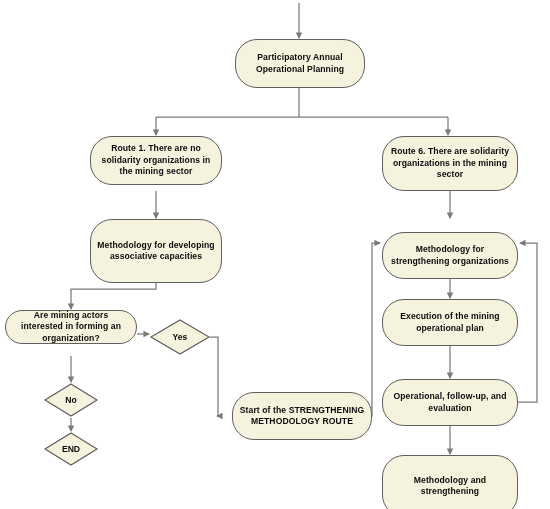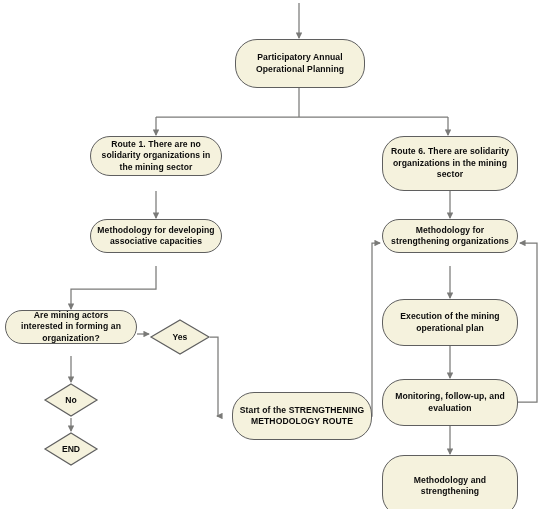--- a/index.html
+++ b/index.html
@@ -110,46 +110,46 @@
       <path d="M 450 426 L 450 454" marker-end="url(#arrow)"></path>
 
       <path d="M 518 402 L 537 402 L 537 243 L 520 243" marker-end="url(#arrow)"></path>
     </g>
   </svg>
 
   <div class="node round" style="left:235px; top:39px; width:130px; height:49px;">
     <span>Participatory Annual Operational Planning</span>
   </div>
 
-  <div class="node round" style="left:90px; top:136px; width:132px; height:40px;justify-content:center;">
+  <div class="node round" style="left:90px; top:136px; width:132px; height:49px;justify-content:center;">
     <span>Route 1. There are no solidarity organizations in the mining sector</span>
   </div>
 
   <div class="node round" style="left:382px; top:136px; width:136px; height:55px;">
     <span>Route 6. There are solidarity organizations in the mining sector</span>
   </div>
 
-  <div class="node round" style="left:90px; top:219px; width:132px; height:34px;">
+  <div class="node round" style="left:90px; top:219px; width:132px; height:64px;">
     <span>Methodology for developing associative capacities</span>
   </div>
 
-  <div class="node round" style="left:382px; top:219px; width:136px; height:34px;">
+  <div class="node round" style="left:382px; top:232px; width:136px; height:47px;">
     <span>Methodology for strengthening organizations</span>
   </div>
 
   <div class="node round" style="left:5px; top:310px; width:132px; height:34px;">
     <span>Are mining actors interested in forming an organization?</span>
   </div>
 
   <div class="node round" style="left:382px; top:299px; width:136px; height:47px;">
     <span>Execution of the mining operational plan</span>
   </div>
 
   <div class="node round" style="left:382px; top:379px; width:136px; height:47px;">
-    <span>Monitoring, follow-up, and evaluation</span>
+    <span>Operational, follow-up, and evaluation</span>
   </div>
 
   <div class="node round" style="left:232px; top:392px; width:140px; height:48px;">
     <span>Start of the STRENGTHENING METHODOLOGY ROUTE</span>
   </div>
 
   <div class="node round" style="left:382px; top:455px; width:136px; height:62px;">
     <span>Methodology and strengthening</span>
   </div>
 

